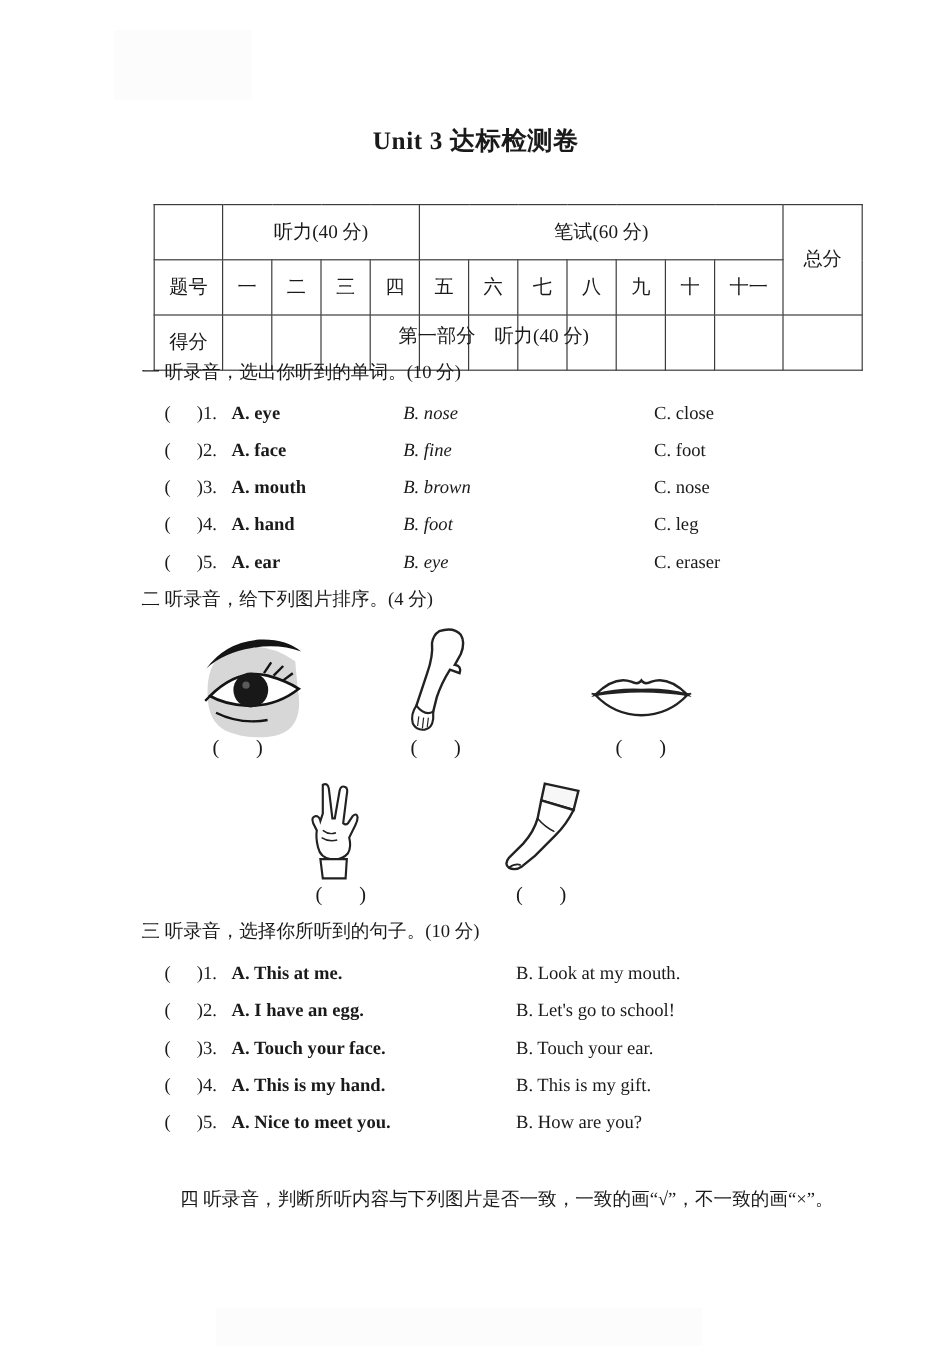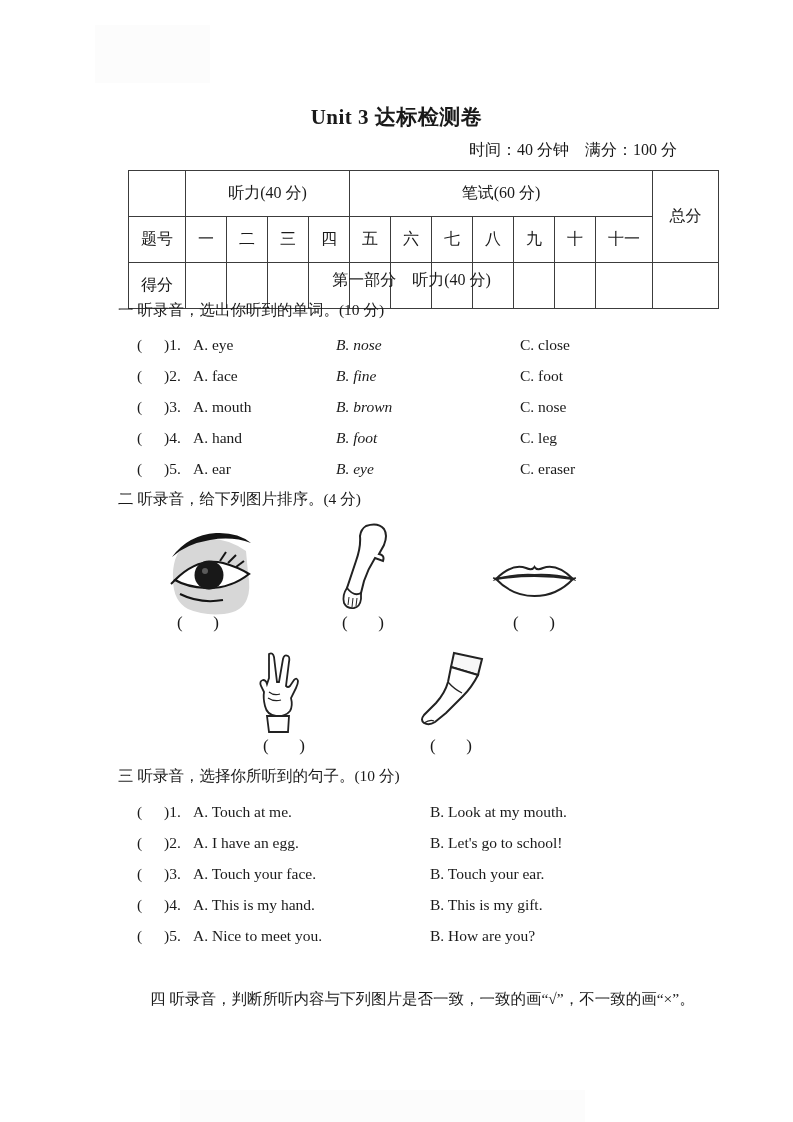--- a/index.html
+++ b/index.html
@@ -40,43 +40,42 @@
   #part1-heading{
     left:15px;top:270px;width:793px;text-align:center;
     font-size:16px;
   }
   .sec-heading{font-size:15.5px;}
   
   .qrow{position:relative;height:31px;}
   .qrow span{position:absolute;top:4px;font-size:15.5px;white-space:nowrap;}
   .p-open{left:137px;}
   .p-num{left:164px;}
-  .opt-a{left:193px;}
+  .opt-a{left:193px;font-weight:bold;}
   .s1-b{left:336px;font-style:italic;}
-  .s1-c{left:520px;text-align:center;}
+  .s1-c{left:545px;text-align:center;}
   .s3-b{left:430px;}
   
   .pic-paren{
     display:flex;justify-content:space-between;
     width:42px;font-size:17px;
   }
   .pic-paren span{line-height:22px;}
   svg{display:block;}
 </style>
 </head>
 <body>
 
 <div id="paper">
 
   <div class="abs ghost" style="left:95px;top:25px;width:115px;height:58px;"></div>
   <div class="abs ghost" style="left:180px;top:1090px;width:405px;height:32px;"></div>
 
   <div id="title" class="abs">Unit 3 达标检测卷</div>
 
-  <div id="info-line" class="abs">时间：40 分钟　满分：100 分</div>
 
   <table id="score-table" class="abs">
     <colgroup>
       <col style="width:52px">
         <col style="width:36px">
         <col style="width:36px">
         <col style="width:36px">
       <col style="width:36px">
         <col style="width:36px">
         <col style="width:36px">
@@ -239,21 +238,21 @@
   <div class="abs pic-paren" style="left:430px;top:735px;">
     <span>(</span>
     <span>)</span>
   </div>
 
   <div class="abs sec-heading" style="left:118px;top:766px;">三 听录音，选择你所听到的句子。(10 分)</div>
   <div class="abs" style="left:0;top:799px;width:793px;">
     <div class="qrow">
       <span class="p-open">(</span>
       <span class="p-num">)1.</span>
-      <span class="opt-a">A. Touch at me.</span>
+      <span class="opt-a">A. This at me.</span>
       <span class="s3-b">B. Look at my mouth.</span>
     </div>
     <div class="qrow">
       <span class="p-open">(</span>
       <span class="p-num">)2.</span>
       <span class="opt-a">A. I have an egg.</span>
       <span class="s3-b">B. Let's go to school!</span>
     </div>
     <div class="qrow">
       <span class="p-open">(</span>

